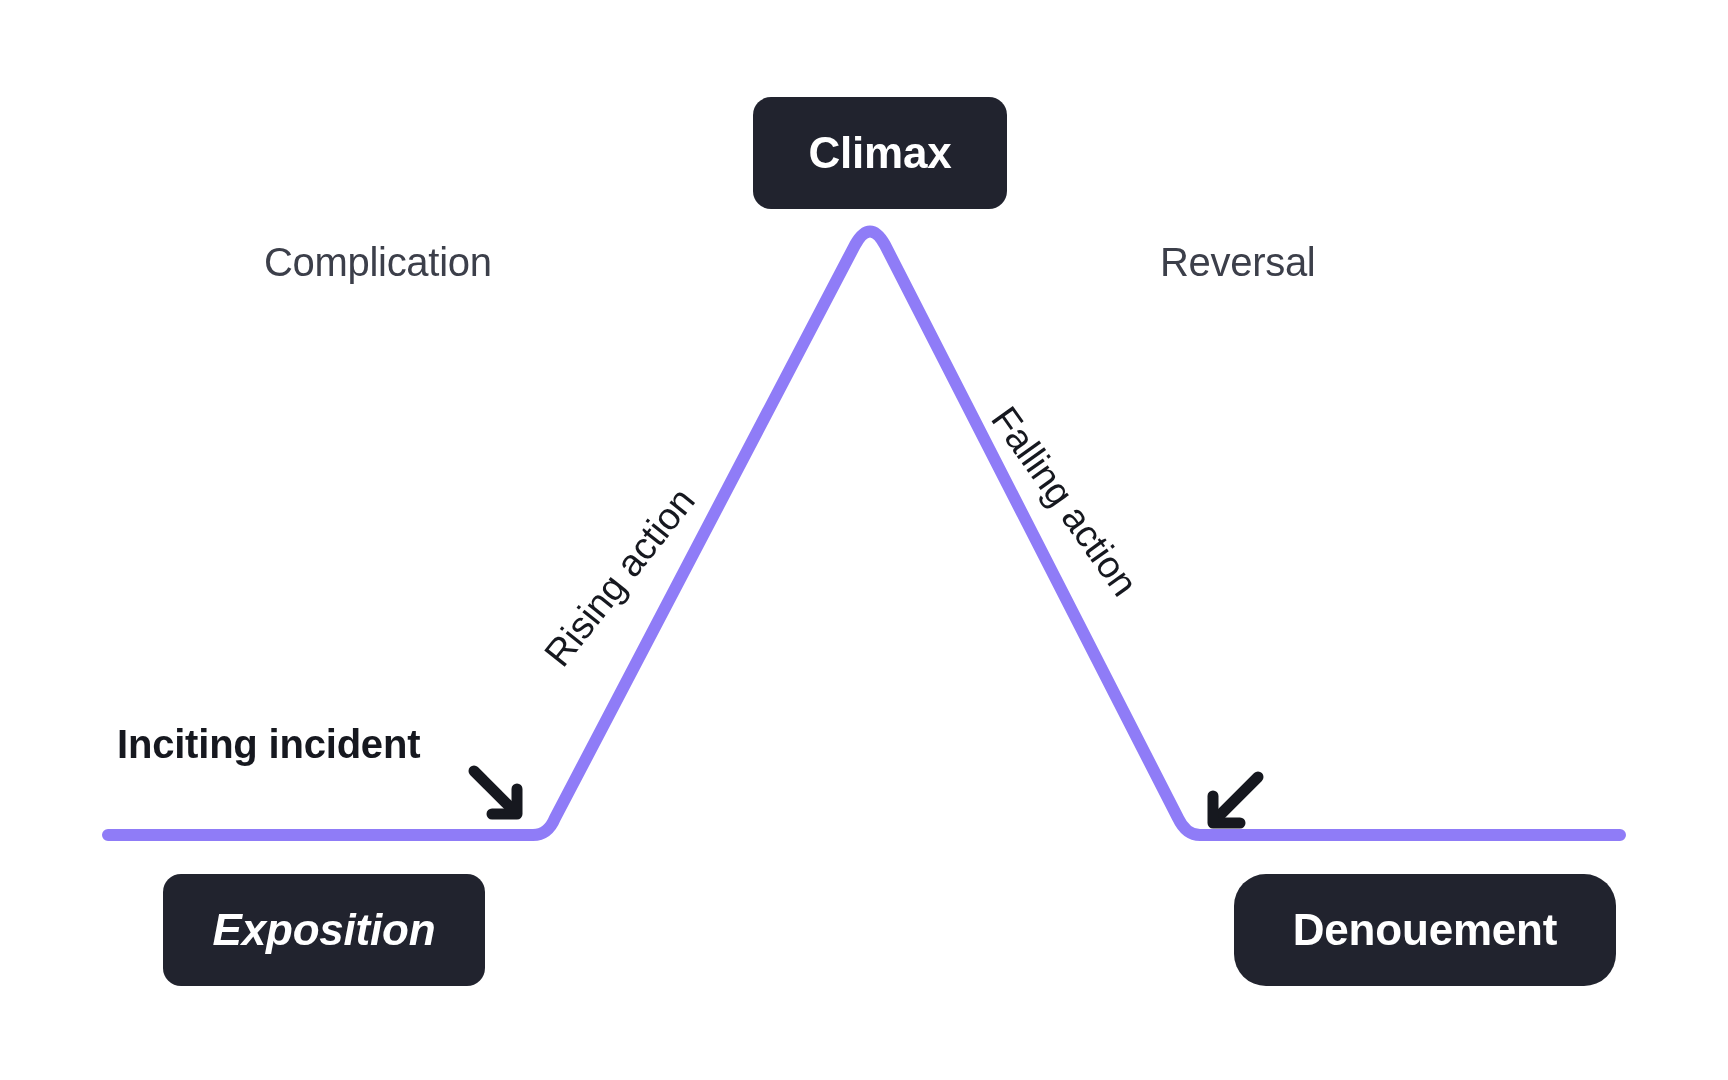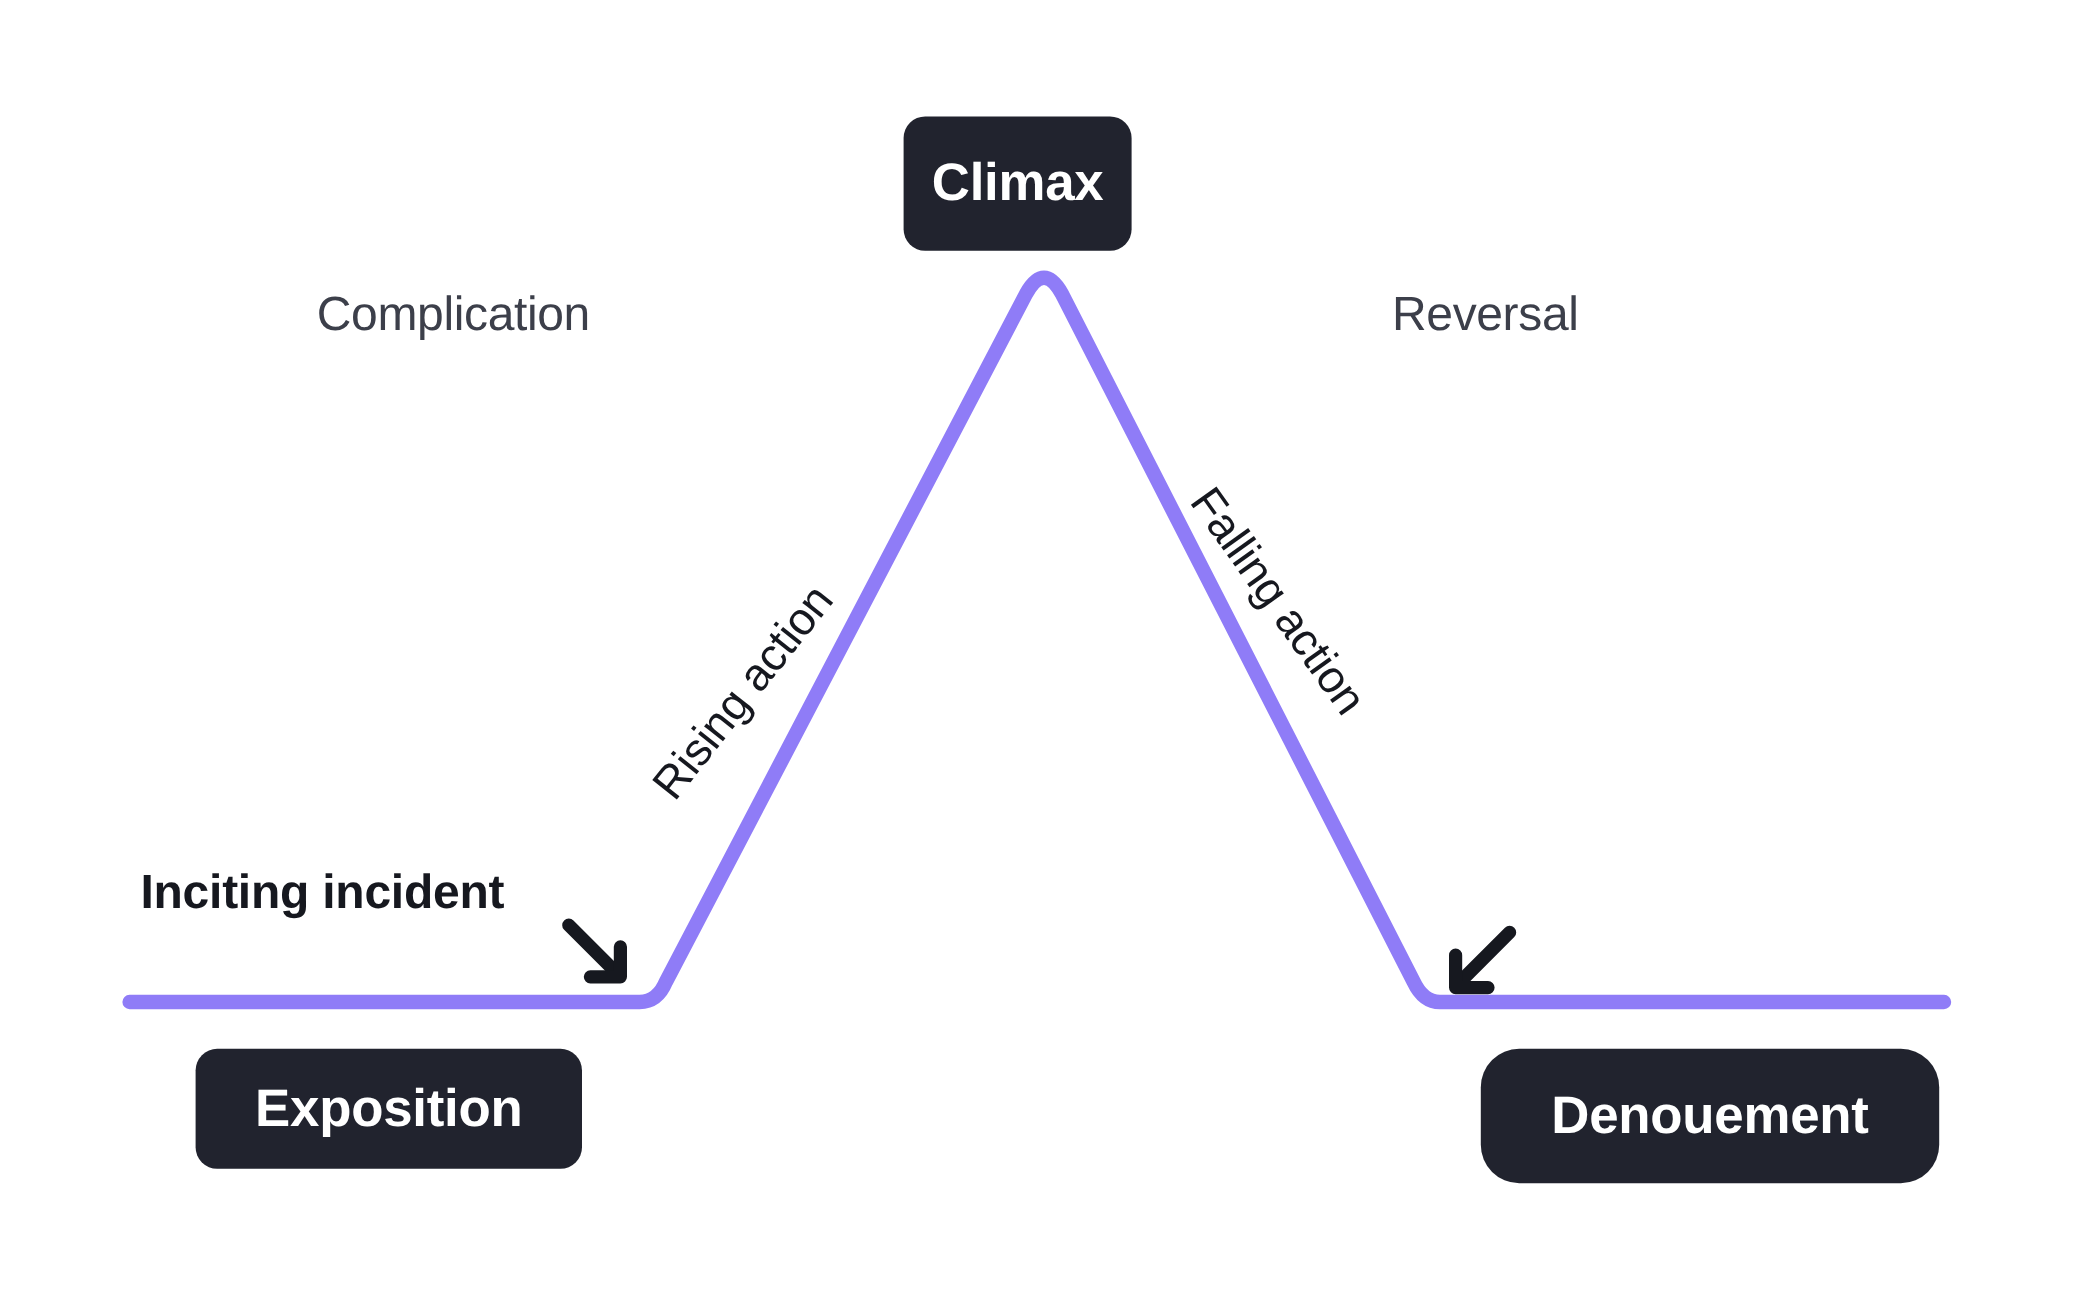--- a/index.html
+++ b/index.html
@@ -34,30 +34,31 @@
     align-items: center;
     justify-content: center;
     color: #ffffff;
     font-weight: bold;
     letter-spacing: -0.2px;
     box-sizing: border-box;
   }
   #pill-climax {
     left: 753px;
     top: 97px;
-    width: 190px;
+    width: 254px;
     height: 112px;
     font-size: 44px;
   }
   #pill-exposition {
     left: 163px;
     top: 874px;
     width: 322px;
-    height: 100px;
+    height: 112px;
     font-size: 44px;
+    font-style: italic;
   }
   #pill-denouement {
     left: 1234px;
     top: 874px;
     width: 382px;
     height: 112px;
     font-size: 44px;
     border-radius: 32px;
   }
   .section-label {

